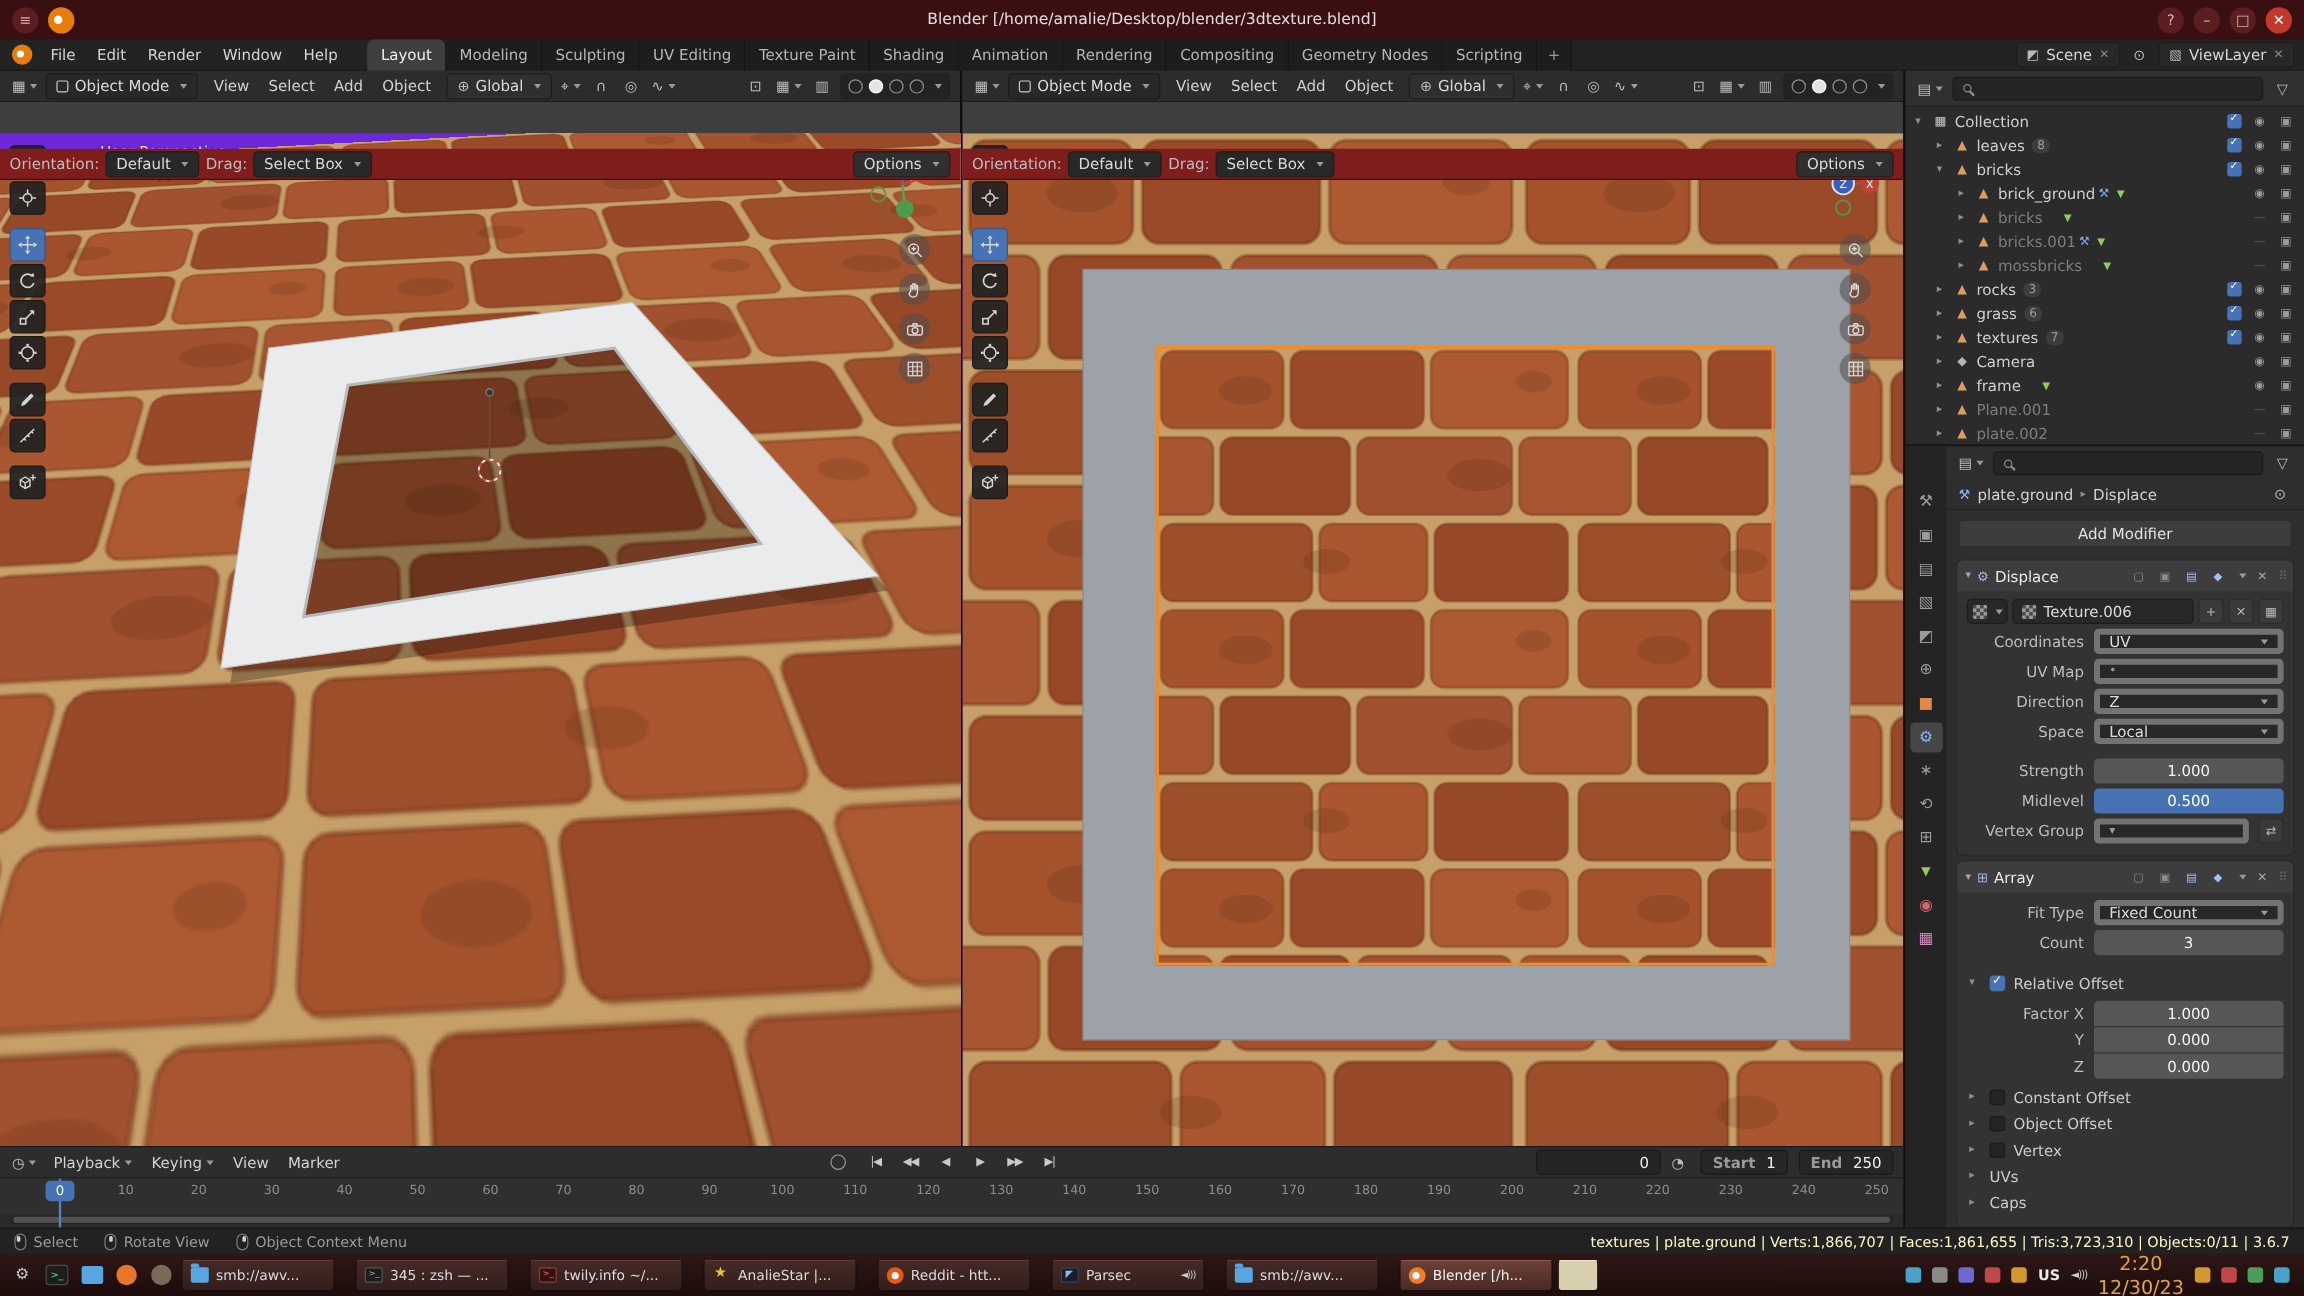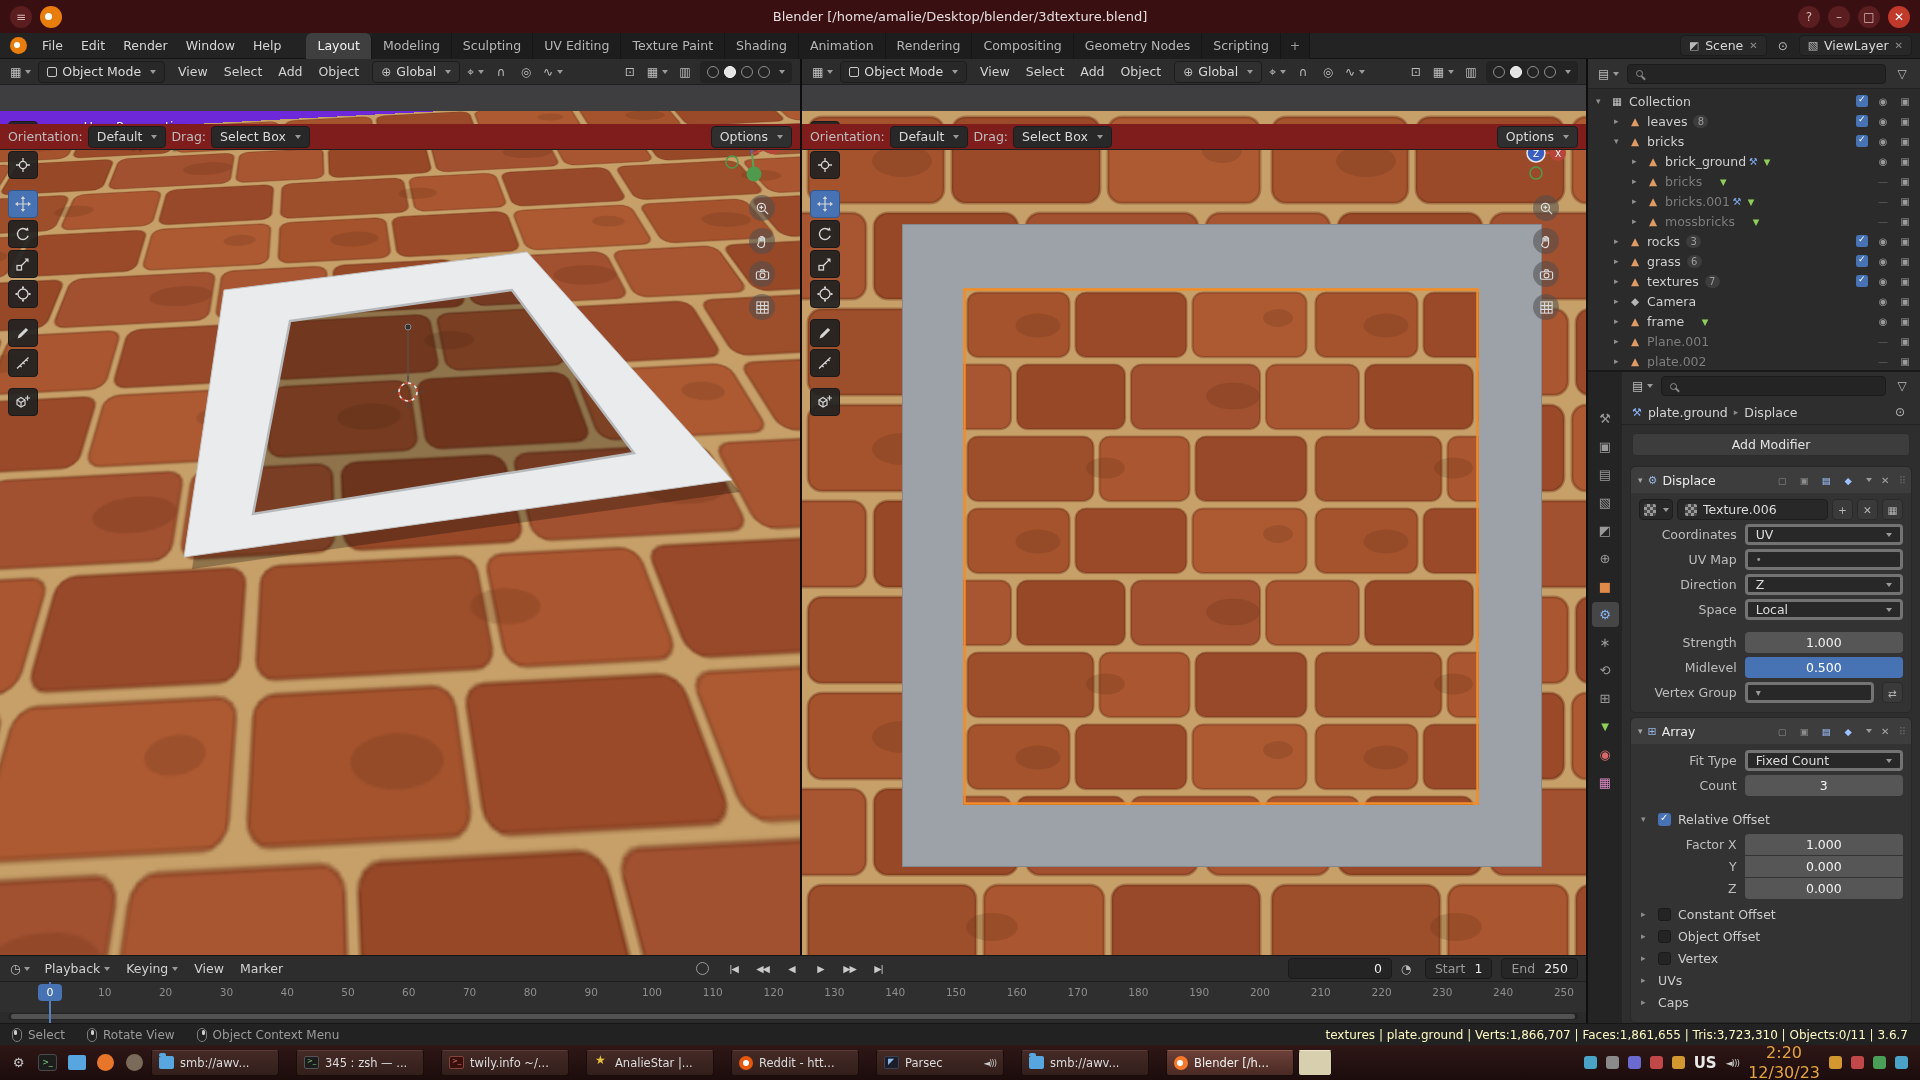--- a/index.html
+++ b/index.html
@@ -130,21 +130,21 @@
   .picon{color:#9ab4e0;font-size:11px;}
   .pname{color:#eaeaea;}
   .ptog{width:17px;height:17px;border-radius:3px;display:flex;align-items:center;justify-content:center;font-size:9.5px;color:#8d8d8d;}
   .ptog.on{color:#9ec1ff;}
   .pclose{width:17px;display:flex;justify-content:center;color:#a8a8a8;font-size:10px;}
   .pdots{color:#666;font-size:10px;letter-spacing:-2px;}
   .pbody{padding:6px 8px 9px;display:flex;flex-direction:column;gap:4px;}
   .prow{display:flex;align-items:center;gap:8px;min-height:21px;}
   .plabel{width:37%;text-align:right;color:#bdbdbd;white-space:nowrap;flex:none;}
   .pfield{flex:1;height:21px;border-radius:4px;display:flex;align-items:center;}
-  .pfield.dd2{background:#282828;border:3px solid #737373;color:#dcdcdc;padding:0 8px;justify-content:space-between;}
+  .pfield.dd2{background:#282828;border:5px solid #737373;color:#dcdcdc;padding:0 8px;justify-content:space-between;}
   .pfield.num{background:#565656;color:#f2f2f2;justify-content:center;}
   .pfield.num.blue{background:#4772b3;color:#fff;}
   .dot{color:#9a9a9a;font-size:10px;}
   .texrow{display:flex;gap:4px;align-items:center;}
   .texthumb{width:34px;height:21px;background:#282828;border:1px solid #1d1d1d;border-radius:4px;display:flex;align-items:center;justify-content:center;gap:3px;}
   .checker{width:12px;height:12px;border-radius:2px;background:conic-gradient(#9a9a9a 25%,#4a4a4a 0 50%,#9a9a9a 0 75%,#4a4a4a 0);background-size:6px 6px;}
   .texname{flex:1;height:21px;background:#282828;border:1px solid #1d1d1d;border-radius:4px;display:flex;align-items:center;gap:6px;padding:0 7px;color:#dcdcdc;}
   .sbtn{width:21px;height:21px;background:#3a3a3a;border:1px solid #2a2a2a;border-radius:4px;display:flex;align-items:center;justify-content:center;color:#b5b5b5;font-size:10.5px;flex:none;}
   .gaprow{height:4px;}
   .psec{display:flex;align-items:center;gap:7px;height:22px;padding:0 2px;color:#cccccc;}
@@ -160,21 +160,21 @@
 
   
   .timeline{position:absolute;left:0;top:955px;width:1586px;height:68px;background:#2b2b2b;border-top:1px solid #161616;}
   .tl-header{height:26px;display:flex;align-items:center;gap:4px;padding:0 8px;background:#2d2d2d;border-bottom:1px solid #1f1f1f;}
   .tlmenu .chev{display:none;}
   .tlmenu.haschev .chev{display:inline-block;}
   .rec{width:13px;height:13px;border-radius:50%;border:1.6px solid #9a9a9a;margin:0 8px;}
   .pbtn{width:25px;height:20px;border-radius:3px;color:#cacaca;display:flex;align-items:center;justify-content:center;font-size:9.5px;letter-spacing:-1px;}
   .framefield{width:104px;height:21px;background:#242424;border:1px solid #1a1a1a;border-radius:4px;display:flex;align-items:center;justify-content:flex-end;padding:0 9px;color:#ececec;}
   .rangefield{height:21px;background:#262626;border:1px solid #1a1a1a;border-radius:4px;display:flex;align-items:center;gap:9px;padding:0 9px;margin-left:5px;}
-  .rf-label{color:#9a9a9a;}
+  .rf-label{color:#9a9a9a;font-weight:bold;}
   .rf-val{color:#ececec;}
   .tl-ruler{position:relative;height:30px;background:#2f2f2f;display:flex;justify-content:space-between;padding:4px 22px 0 44px;}
   .tick{width:0;display:flex;justify-content:center;}
   .tlab{color:#8e8e8e;font-size:10.5px;white-space:nowrap;}
   .playhead{position:absolute;left:49px;top:0;bottom:0;width:2px;background:#5680c2;z-index:3;}
   .ph-badge{position:absolute;top:2px;left:-11px;width:24px;height:17px;background:#4772b3;border-radius:4px;color:#fff;font-size:11px;display:flex;align-items:center;justify-content:center;}
   .tl-scroll{position:absolute;left:8px;right:8px;bottom:3px;height:7px;background:#242424;border-radius:4px;}
   .tl-scroll i{position:absolute;inset:1px 3px;background:#525252;border-radius:3px;display:block;}
 
   
@@ -214,21 +214,21 @@
   .tico.blender{width:14px;height:14px;border-radius:50%;background:#f5792a;}
   .tico.blender::before{content:"";position:absolute;left:3px;top:4px;width:6px;height:6px;border-radius:50%;background:#fff;}
   .task.blank{width:34px;background:#d8cfae;border-top-color:#efe8cc;}
   .spk{display:none;}
   .spk.on{display:inline;color:#c9c9c9;font-size:8.5px;letter-spacing:-1px;flex:none;}
   .spk.on::before{content:"◄)))";}
   .tray{margin-left:auto;display:flex;align-items:center;gap:9px;padding-right:6px;}
   .trayicon{width:13px;height:13px;border-radius:3px;flex:none;}
   .c1{background:#4aa3c7;}.c2{background:#8a8a8a;}.c3{background:#c04848;}
   .c4{background:#4a9e58;}.c5{background:#d2972f;}.c6{background:#6a6ad0;}
-  .kb{color:#eaeaea;font-weight:bold;font-size:15px;text-align:center;}
+  .kb{color:#eaeaea;font-weight:bold;font-size:12px;text-align:center;}
   .vol{color:#c9c9c9;font-size:9px;letter-spacing:-1px;}
   .clock{display:flex;flex-direction:column;align-items:center;line-height:1.2;color:#e2a63f;font-size:16px;}
 </style>
 </head>
 <body>
 
 <svg width="0" height="0" style="position:absolute" aria-hidden="true">
   <defs>
     <g id="btile">
       <rect width="232" height="144" fill="#c7a069"></rect>

